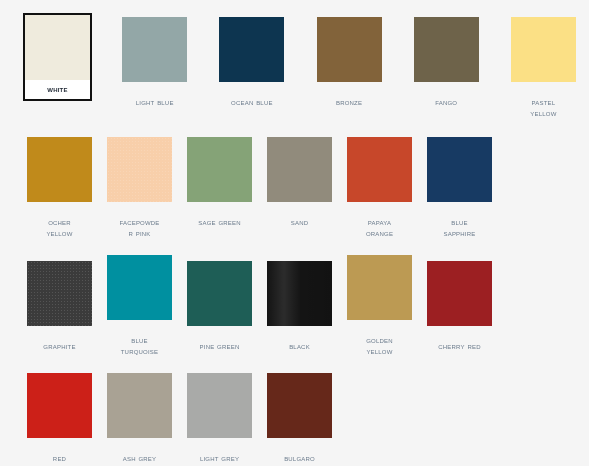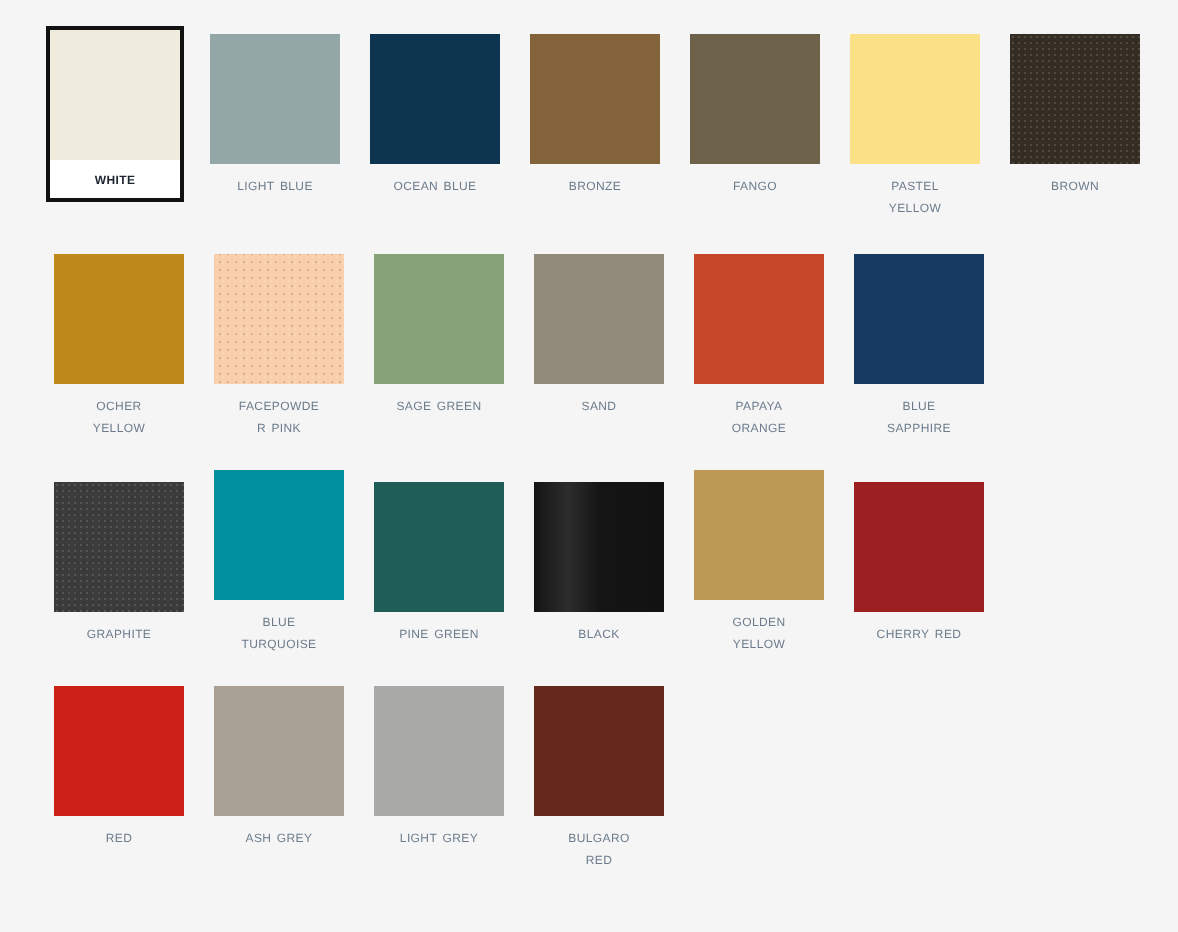--- a/index.html
+++ b/index.html
@@ -20,21 +20,21 @@
     height: 466px;
     padding: 15px 0 0 25px;
     background: #f5f5f5;
   }
 
   .swatch-row {
     display: flex;
     flex-direction: row;
     align-items: flex-start;
   }
-  .row-0 { margin-bottom: 14px; }
+  .row-0 { margin-bottom: 14px; justify-content: space-between; }
   .row-1 { margin-bottom: 12px; }
   .row-2 { margin-bottom: 12px; align-items: center; }
 
   
   .swatch-cell {
     box-sizing: border-box;
     width: 65px;
     margin-right: 15px;
     display: flex;
     flex-direction: column;
@@ -57,21 +57,21 @@
   .swatch-chip {
     width: 65px;
     height: 65px;
     display: block;
   }
 
   .swatch-label {
     display: block;
     width: 65px;
     margin: 0 auto;
-    padding-top: 5px;
+    padding-top: 15px;
     text-align: center;
     font-size: 9px;
     line-height: 11px;
     letter-spacing: 0.2px;
     font-variant: small-caps;
     text-transform: lowercase;
     color: #6b7b8c;
     word-break: break-all;
   }
 
@@ -135,24 +135,20 @@
         <span class="swatch-label">BRONZE</span>
       </div>
       <div class="swatch-cell">
         <span class="swatch-chip" style="background: rgb(110, 99, 74);"></span>
         <span class="swatch-label">FANGO</span>
       </div>
       <div class="swatch-cell">
         <span class="swatch-chip" style="background: rgb(251, 224, 133);"></span>
         <span class="swatch-label">PASTEL<br>YELLOW</span>
       </div>
-      <div class="swatch-cell">
-        <span class="swatch-chip tex-noise" style="background: rgb(54, 46, 37);"></span>
-        <span class="swatch-label">BROWN</span>
-      </div>
     </div>
     <div class="swatch-row row-1">
       <div class="swatch-cell">
         <span class="swatch-chip" style="background: rgb(192, 138, 27);"></span>
         <span class="swatch-label">OCHER<br>YELLOW</span>
       </div>
       <div class="swatch-cell">
         <span class="swatch-chip tex-noise" style="background: rgb(248, 207, 170);"></span>
         <span class="swatch-label">FACEPOWDE<br>R PINK</span>
       </div>

